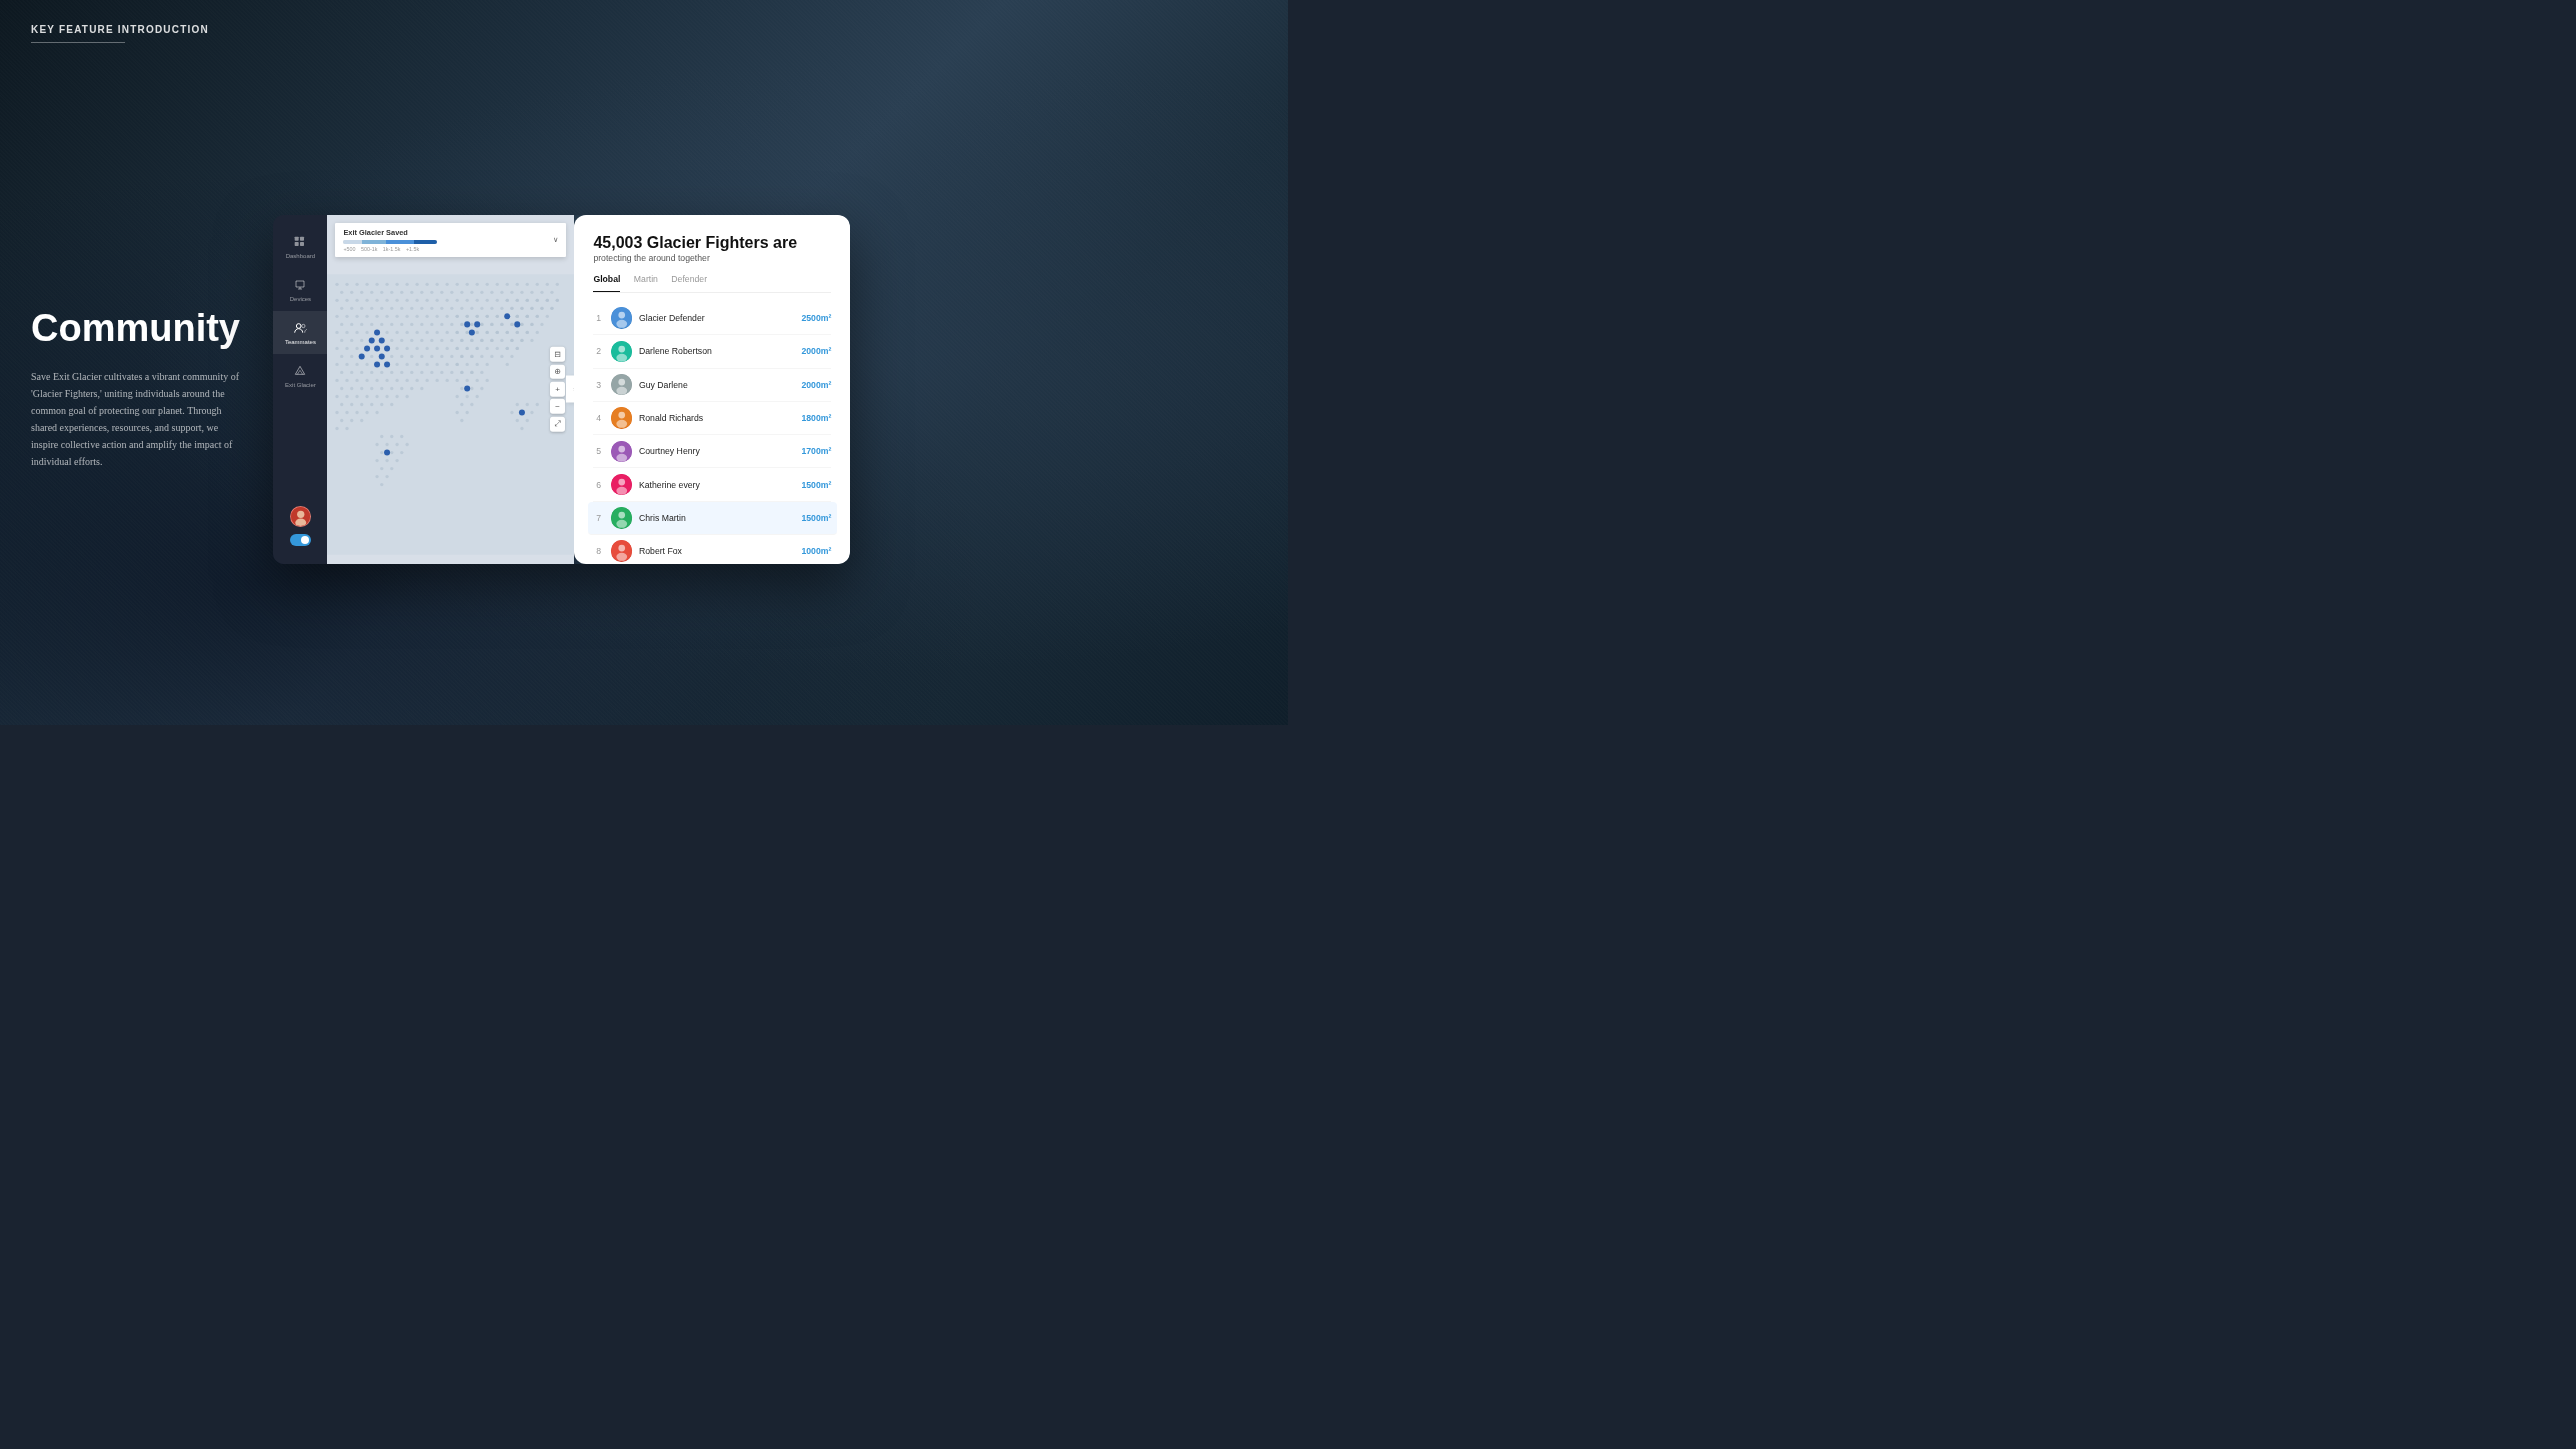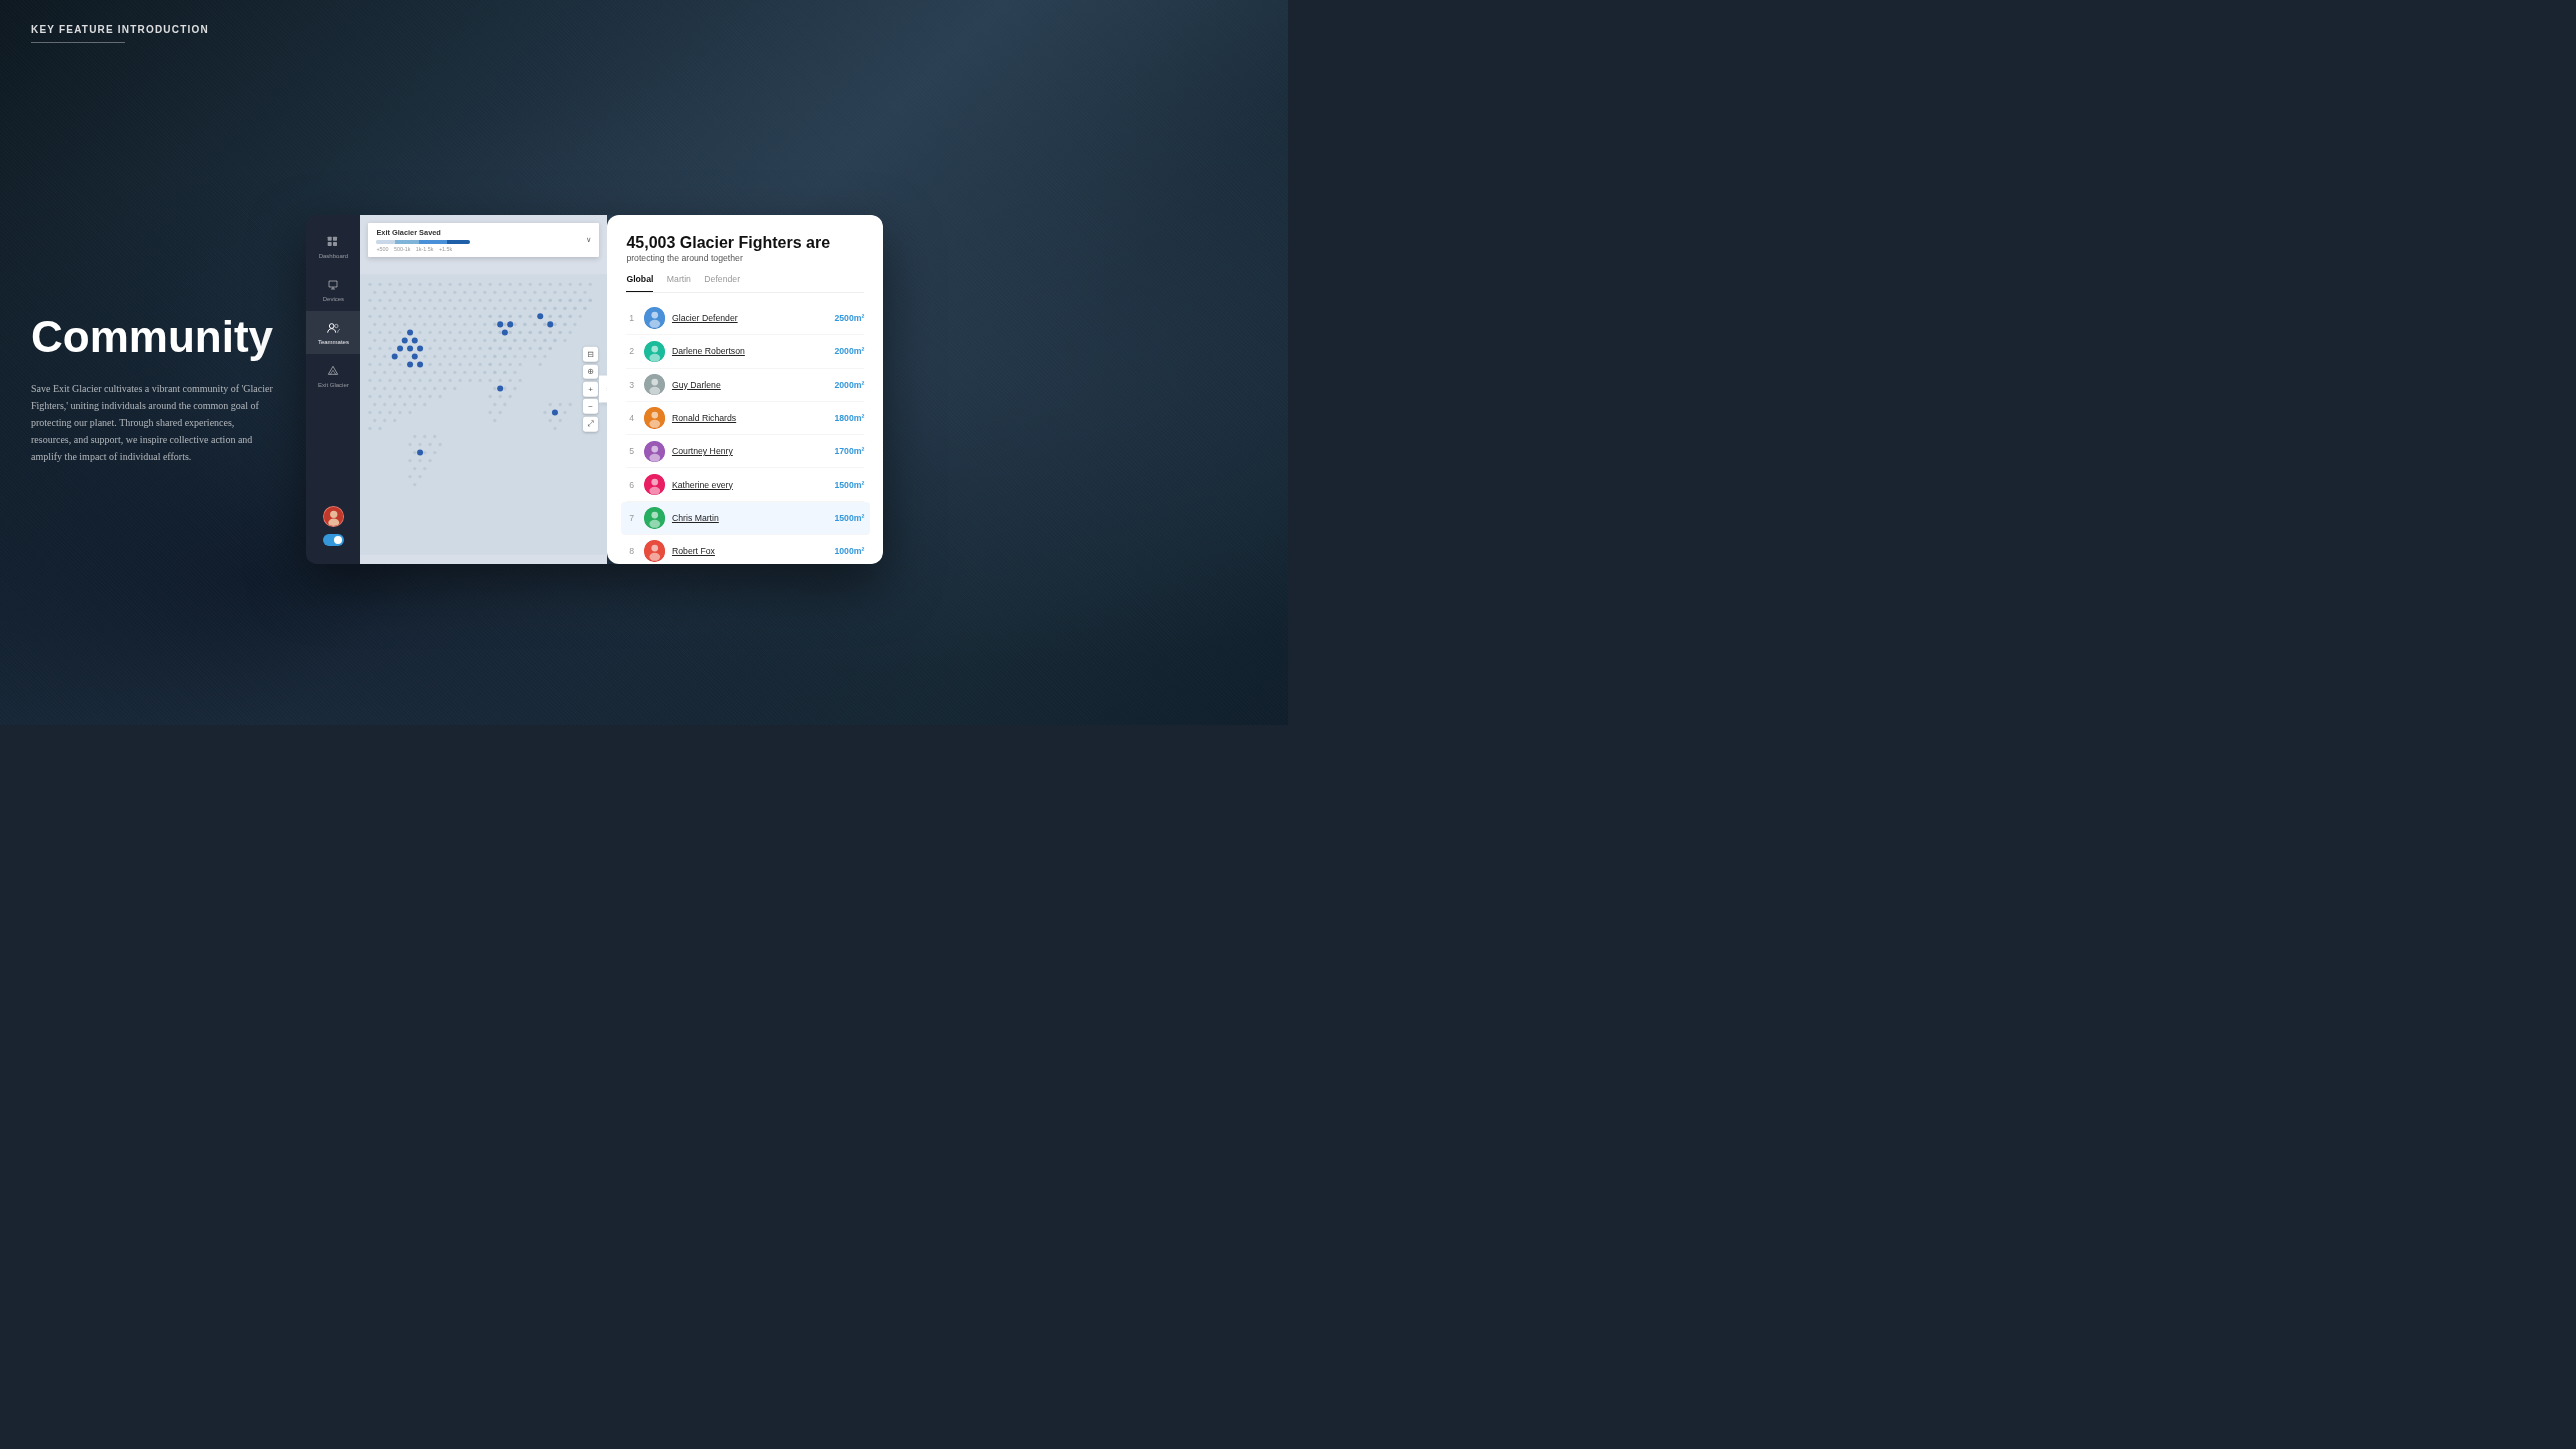--- a/index.html
+++ b/index.html
@@ -76,21 +76,21 @@
       gap: 0;
     }
 
     
     .left-content {
       flex: 0 0 228px;
       padding-right: 20px;
     }
 
     .community-title {
-      font-size: 44px;
+      font-size: 38px;
       font-weight: 700;
       color: #ffffff;
       margin-bottom: 19px;
       line-height: 1.1;
     }
 
     .community-description {
       font-size: 10px;
       line-height: 1.7;
       color: rgba(255,255,255,0.65);
@@ -412,21 +412,20 @@
       justify-content: center;
       font-size: 8.7px;
       font-weight: 600;
     }
 
     .lb-name {
       flex: 1;
       font-size: 8.7px;
       color: #222;
       font-weight: 500;
-      text-decoration: underline;
     }
 
     .lb-score {
       font-size: 8.7px;
       color: #3498db;
       font-weight: 600;
       white-space: nowrap;
     }
 
     

